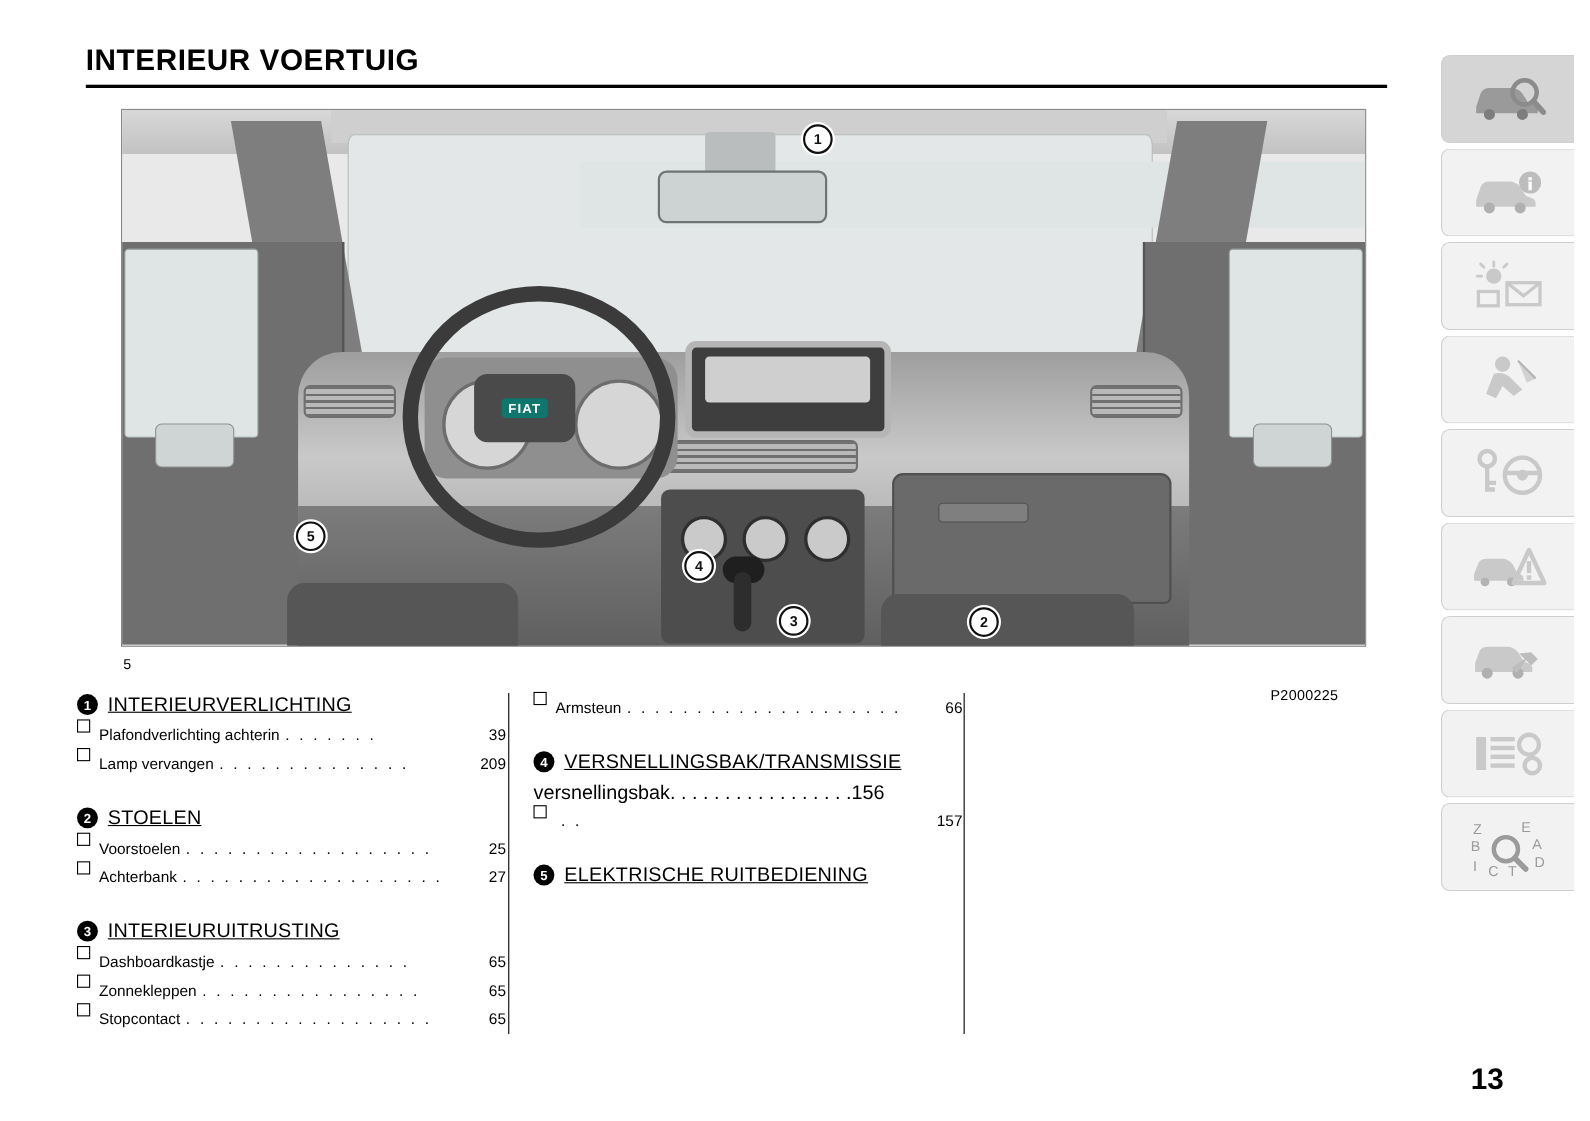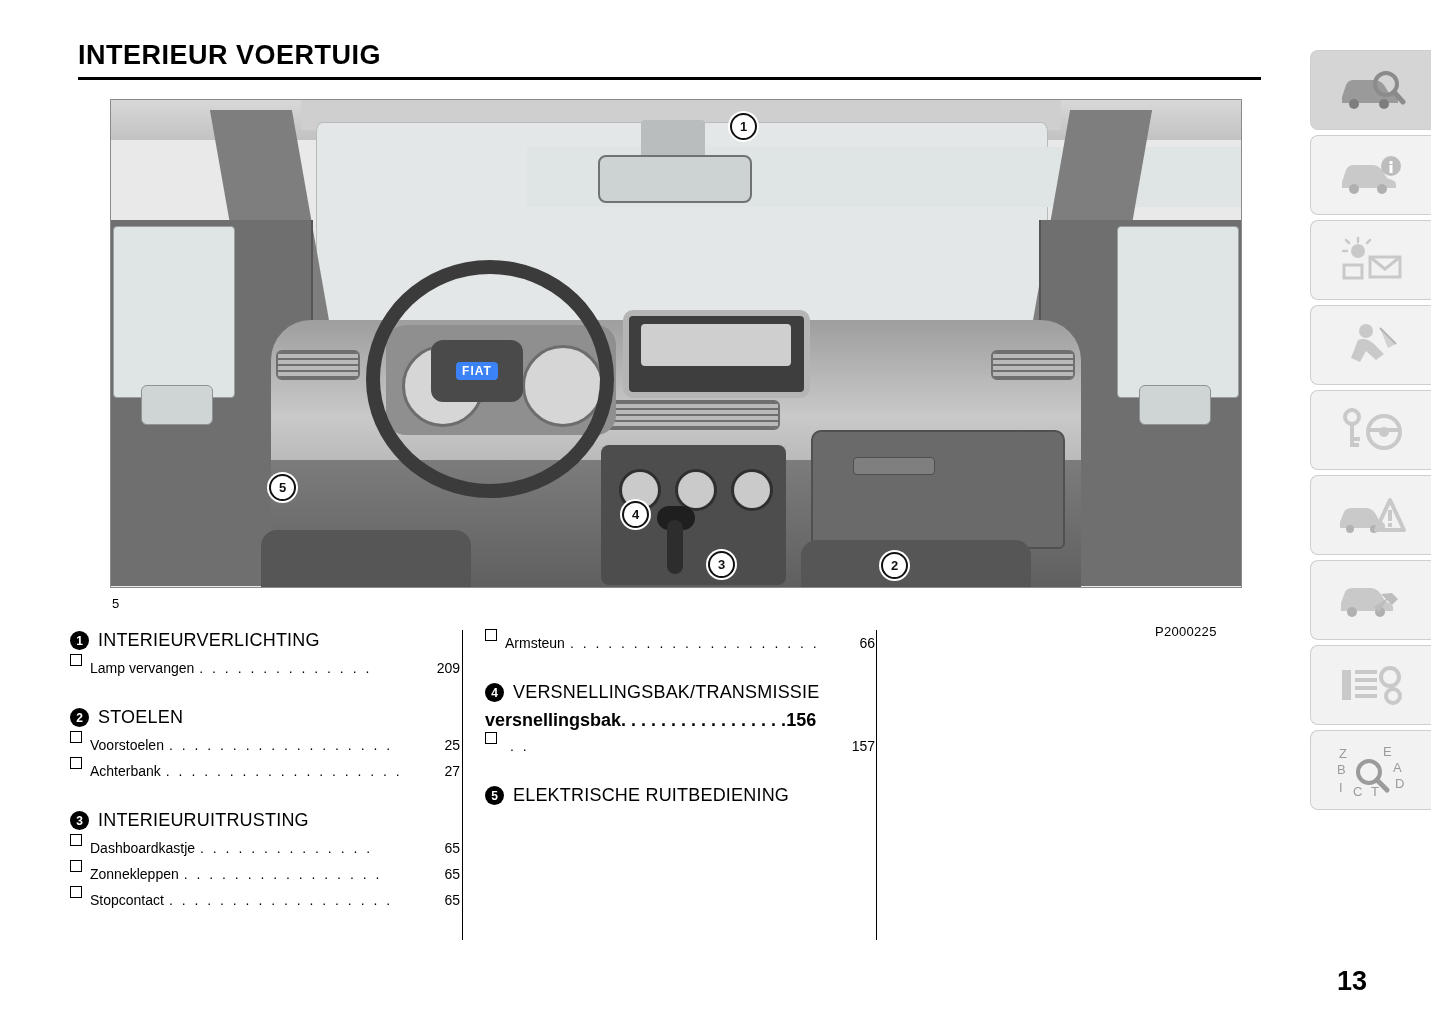--- a/index.html
+++ b/index.html
@@ -215,21 +215,21 @@
     border-radius: 12px;
     color: #fff;
     font-size: 13px;
     font-weight: bold;
     display: flex;
     align-items: center;
     justify-content: center;
   }
   .wheel-badge {
     color: #fff;
-    background: #3b82f6;
+    background: #0f766e;
     border-radius: 4px;
     padding: 2px 6px;
     font-size: 12px;
     letter-spacing: 1px;
   }
   .infotainment {
     position: absolute;
     left: 512px; top: 210px;
     width: 175px; height: 76px;
     background: #3e3e3e;
@@ -374,20 +374,21 @@
     font-size: 12px;
     font-weight: bold;
     display: flex;
     align-items: center;
     justify-content: center;
     flex: 0 0 auto;
   }
   .group-title {
     font-size: 18px;
     letter-spacing: 0.2px;
+    text-decoration: underline;
   }
   .entry {
     display: flex;
     align-items: flex-start;
     font-size: 14px;
     line-height: 26px;
     white-space: nowrap;
   }
   .sq {
     width: 10px; height: 10px;
@@ -405,21 +406,20 @@
     padding: 0 5px;
     color: #000;
   }
   .entry .pg { }
   .entry-cont {
     display: flex;
     align-items: flex-start;
     font-size: 18px;
     line-height: 26px;
     white-space: nowrap;
-    font-weight: bold;
   }
 
   
   .rail {
     position: absolute;
     right: 0;
     top: 50px;
     width: 155px;
   }
   .tab {
@@ -533,20 +533,26 @@
 
     <div class="col col-1">
 
       <div class="group">
         <div class="group-head">
           <span class="num-bullet">1</span>
           <span class="group-title">INTERIEURVERLICHTING</span>
         </div>
         <div class="entry">
           <span class="sq"></span>
+          <span class="label">Plafondverlichting achterin</span>
+          <span class="dots">. . . . . . .</span>
+          <span class="pg">39</span>
+        </div>
+        <div class="entry">
+          <span class="sq"></span>
           <span class="label">Lamp vervangen</span>
           <span class="dots">. . . . . . . . . . . . . .</span>
           <span class="pg">209</span>
         </div>
       </div>
 
       <div class="group">
         <div class="group-head">
           <span class="num-bullet">2</span>
           <span class="group-title">STOELEN</span>

